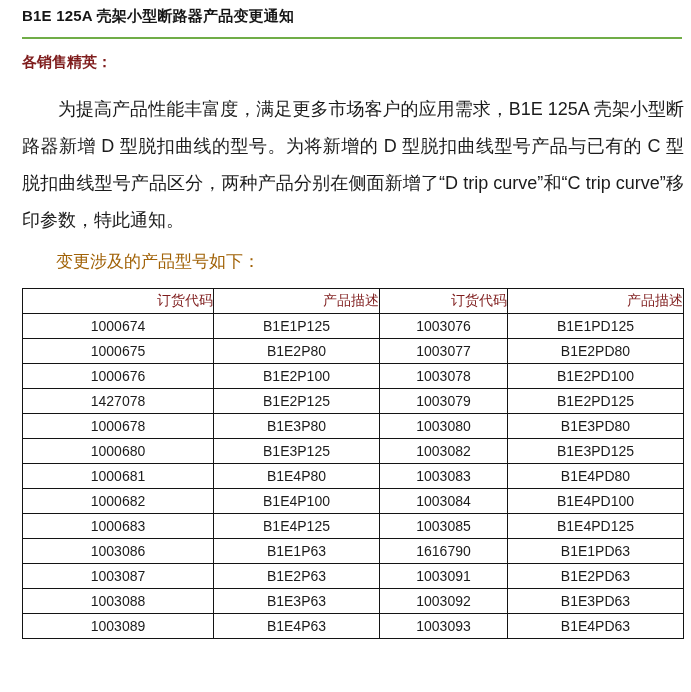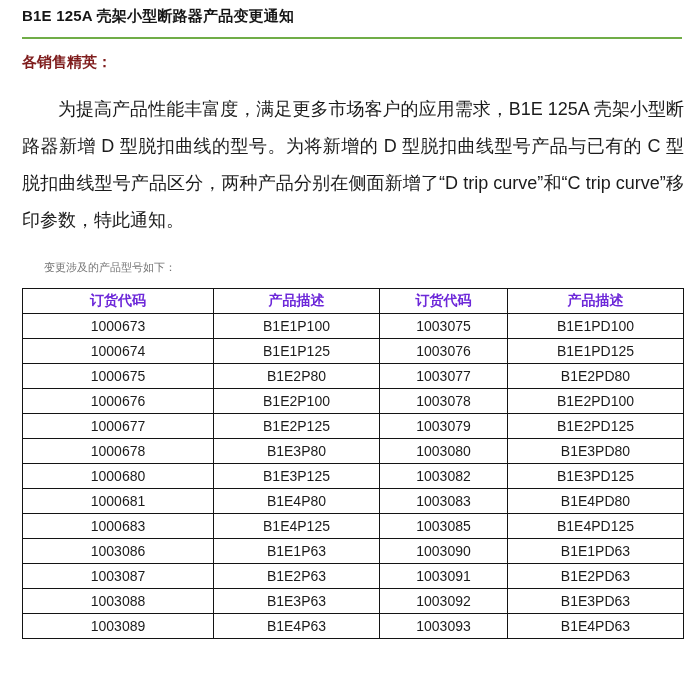--- a/index.html
+++ b/index.html
@@ -43,25 +43,25 @@
     left: 22px; top: 91px;
     width: 662px;
     font-size: 18px;
     line-height: 37px;
     text-align: justify;
     text-indent: 2em;
     color: #1b1b1b;
   }
   .table-intro {
     position: absolute;
-    left: 22px; top: 260px;
+    left: 22px; top: 250px;
     width: 662px;
-    font-size: 11px;
+    font-size: 17px;
     text-indent: 2em;
-    color: #737373;
+    color: #a16207;
   }
   table.product-table {
     position: absolute;
     left: 22px; top: 288px;
     width: 661px;
     border-collapse: collapse;
     table-layout: fixed;
   }
   table.product-table th,
   table.product-table td {
@@ -69,22 +69,23 @@
     height: 24px;
     padding: 0;
     text-align: center;
     vertical-align: middle;
     font-size: 14px;
     color: #1b1b1b;
     overflow: hidden;
     white-space: nowrap;
   }
   table.product-table th {
-    font-weight: bold;
-    color: #6d28d9;
+    font-weight: normal;
+    color: #7f1d1d;
+    text-align: right;
   }
   col.c1 { width: 191px; }
   col.c2 { width: 166px; }
   col.c3 { width: 128px; }
   col.c4 { width: 176px; }
 </style>
 </head>
 <body>
 
 <div class="page">
@@ -109,45 +110,39 @@
     <thead>
       <tr>
         <th>订货代码</th>
         <th>产品描述</th>
         <th>订货代码</th>
         <th>产品描述</th>
       </tr>
     </thead>
     <tbody>
         <tr>
-          <td>1000673</td>
-          <td>B1E1P100</td>
-          <td>1003075</td>
-          <td>B1E1PD100</td>
-        </tr>
-        <tr>
           <td>1000674</td>
           <td>B1E1P125</td>
           <td>1003076</td>
           <td>B1E1PD125</td>
         </tr>
         <tr>
           <td>1000675</td>
           <td>B1E2P80</td>
           <td>1003077</td>
           <td>B1E2PD80</td>
         </tr>
         <tr>
           <td>1000676</td>
           <td>B1E2P100</td>
           <td>1003078</td>
           <td>B1E2PD100</td>
         </tr>
         <tr>
-          <td>1000677</td>
+          <td>1427078</td>
           <td>B1E2P125</td>
           <td>1003079</td>
           <td>B1E2PD125</td>
         </tr>
         <tr>
           <td>1000678</td>
           <td>B1E3P80</td>
           <td>1003080</td>
           <td>B1E3PD80</td>
         </tr>
@@ -157,29 +152,35 @@
           <td>1003082</td>
           <td>B1E3PD125</td>
         </tr>
         <tr>
           <td>1000681</td>
           <td>B1E4P80</td>
           <td>1003083</td>
           <td>B1E4PD80</td>
         </tr>
         <tr>
+          <td>1000682</td>
+          <td>B1E4P100</td>
+          <td>1003084</td>
+          <td>B1E4PD100</td>
+        </tr>
+        <tr>
           <td>1000683</td>
           <td>B1E4P125</td>
           <td>1003085</td>
           <td>B1E4PD125</td>
         </tr>
         <tr>
           <td>1003086</td>
           <td>B1E1P63</td>
-          <td>1003090</td>
+          <td>1616790</td>
           <td>B1E1PD63</td>
         </tr>
         <tr>
           <td>1003087</td>
           <td>B1E2P63</td>
           <td>1003091</td>
           <td>B1E2PD63</td>
         </tr>
         <tr>
           <td>1003088</td>

